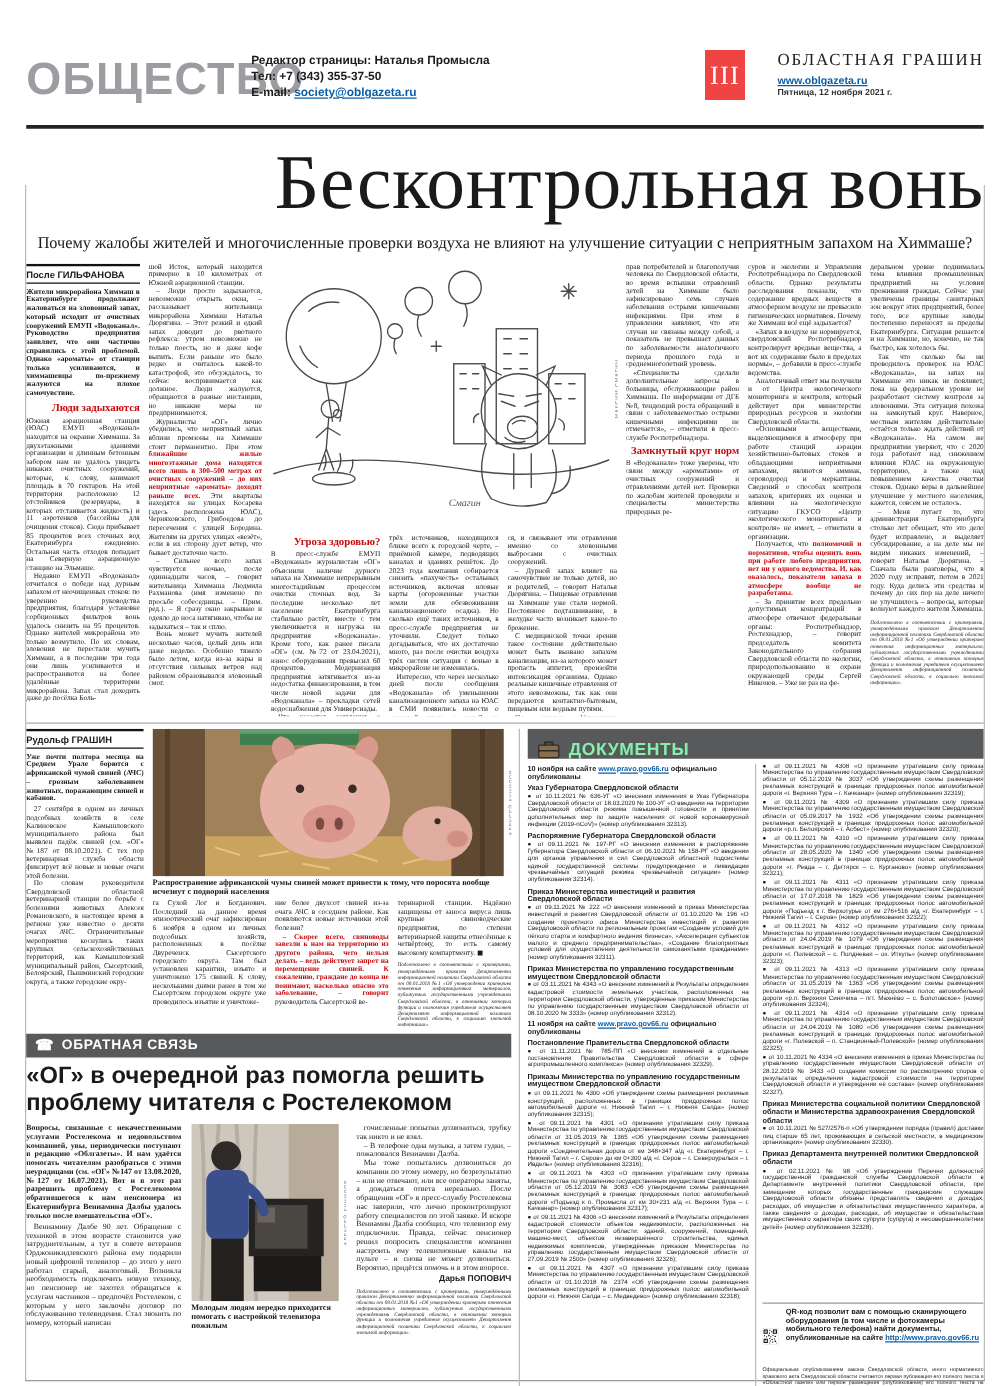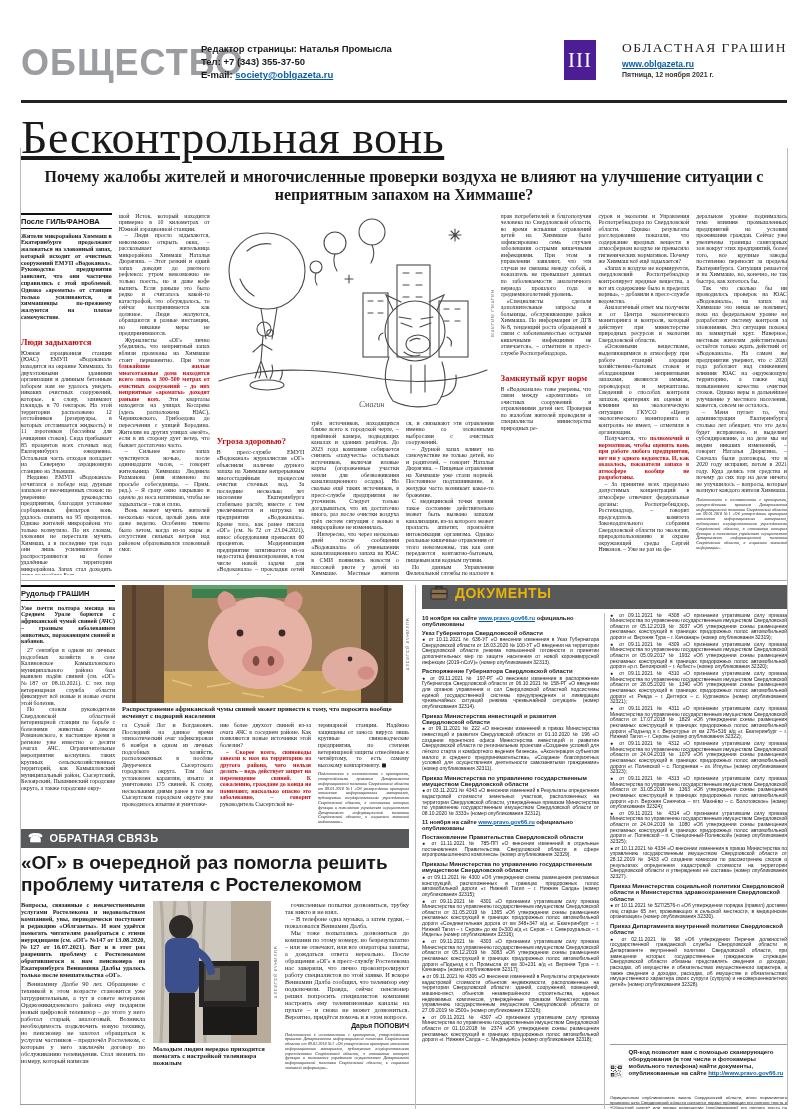--- a/index.html
+++ b/index.html
@@ -11,46 +11,46 @@
   .frame-l{left:20px}.frame-r{right:12px}
   .frame-b{position:absolute;left:20px;right:12px;bottom:4px;height:1px;background:#999;}
   
   .topbar{display:flex;align-items:flex-start;height:64px;}
   .brand{font-family:"Liberation Sans",sans-serif;font-weight:bold;font-size:36px;
          color:#9b9da1;letter-spacing:1px;line-height:58px;width:180px;}
   .editor{font-family:"Liberation Sans",sans-serif;font-size:9.5px;font-weight:bold;
           line-height:13px;padding-top:8px;width:210px;}
   .link{color:#0a5ea8;text-decoration:underline;cursor:pointer;}
   .mast{margin-left:auto;display:flex;gap:26px;padding-top:6px;}
-  .pagebox{width:32px;height:40px;background:#4c1d95;color:#fff;font-family:"Liberation Serif",serif;
+  .pagebox{width:32px;height:40px;background:#ef4444;color:#fff;font-family:"Liberation Serif",serif;
            font-size:21px;display:flex;align-items:center;justify-content:center;letter-spacing:1px;}
   .papername{font-family:"Liberation Serif",serif;font-size:13.5px;letter-spacing:1.5px;color:#222;}
   .site{display:block;font-family:"Liberation Sans",sans-serif;font-weight:bold;font-size:8.5px;margin-top:3px;}
   .pdate{font-family:"Liberation Sans",sans-serif;font-weight:bold;font-size:7px;color:#333;margin-top:2px;}
   .headrule{height:2.5px;background:#232323;margin-top:2px;}
   
-  h1{font-weight:400;font-size:46px;text-align:left;margin:8px 0 4px;letter-spacing:.5px;text-decoration:underline;}
-  .subhead{font-weight:bold;font-size:16px;text-align:center;margin-bottom:9px;}
+  h1{font-weight:400;font-size:62px;text-align:right;margin:8px 0 4px;letter-spacing:.5px;}
+  .subhead{font-weight:normal;font-size:13px;text-align:center;margin-bottom:9px;}
   
   .a1row{display:flex;gap:7px;height:362px;overflow:hidden;}
   .col{flex:1;overflow:hidden;}
   .mid{flex:3.05;display:flex;flex-direction:column;overflow:hidden;}
   .midrow{display:flex;gap:7px;flex:1;overflow:hidden;}
   .subcol{flex:1;overflow:hidden;}
   .bp{margin:0;font-size:5.9px;line-height:6.55px;text-align:justify;text-indent:6px;hyphens:auto;}
   .bp.noind{text-indent:0;}
   .lead{margin:0 0 2px;font-size:6px;line-height:6.8px;font-weight:bold;text-align:justify;}
   .author{font-family:"Liberation Sans",sans-serif;font-weight:bold;font-size:7.5px;
           border-top:2px solid #111;border-bottom:1px solid #111;padding:2px 0;margin-bottom:4px;}
-  .sech{color:#c60b0e;font-weight:bold;font-size:8.6px;text-align:left;margin:16px 0 3px;}
+  .sech{color:#c60b0e;font-weight:bold;font-size:8.6px;text-align:right;margin:0 0 3px;}
   .red{color:#c60b0e;font-weight:bold;}
   .tiny{font-size:4.2px;line-height:4.8px;color:#222;text-align:justify;margin-top:4px;font-style:italic;}
   .endmark{font-size:6px;}
   
-  .cartoon{position:relative;height:200px;margin-bottom:7px;}
+  .cartoon{position:relative;height:200px;margin-bottom:17px;}
   .vcred{position:absolute;right:-2px;top:50%;transform:translateY(-50%) rotate(180deg);
          writing-mode:vertical-rl;font-family:"Liberation Sans",sans-serif;font-size:4.5px;
          color:#777;letter-spacing:.6px;}
   
   .thinrule{height:1px;background:#aaa;margin:5px 0 4px;}
   .bottom{display:flex;}
   .bleft{width:388px;}
   .vrule{width:1px;background:#bbb;margin:0 6px;}
   .docs{flex:1;display:flex;flex-direction:column;height:546px;overflow:hidden;}
   
@@ -65,21 +65,21 @@
          margin-top:6px;padding:0 7px;font-family:"Liberation Sans",sans-serif;
          font-weight:bold;font-size:11px;letter-spacing:.5px;}
   .ph{font-size:12px;line-height:12px;}
   h3{font-family:"Liberation Sans",sans-serif;font-weight:bold;font-size:19px;margin:4px 0 5px;}
   .a3row{display:flex;gap:8px;height:212px;overflow:hidden;}
   .col3{flex:1;overflow:hidden;}
   .bp3{margin:0;font-size:6.3px;line-height:7px;text-align:justify;text-indent:6px;hyphens:auto;}
   .lead3{margin:0 0 2px;font-size:6.3px;line-height:7px;font-weight:bold;text-align:justify;}
   .sig{font-family:"Liberation Sans",sans-serif;font-weight:bold;font-size:6.8px;text-align:right;margin-top:2px;}
   
-  .docbar{display:flex;align-items:flex-start;gap:7px;background:#58595b;color:#eab308;height:24px;
+  .docbar{display:flex;align-items:flex-end;gap:7px;background:#58595b;color:#86efac;height:24px;
           padding:0 8px;font-family:"Liberation Sans",sans-serif;font-weight:bold;font-size:14px;letter-spacing:.5px;}
   .doccols{display:flex;flex:1;overflow:hidden;font-family:"Liberation Sans",sans-serif;margin-top:4px;}
   .doccol{flex:1;overflow:hidden;padding-right:5px;}
   .doccol.rcol{display:flex;flex-direction:column;padding-left:5px;padding-right:0;}
   .ritems{flex:1;overflow:hidden;}
   .dociv{width:1px;background:#bbb;}
   .dintro{font-weight:bold;font-size:5.8px;margin:2px 0 2px;}
   .dhead{font-weight:bold;font-size:5.9px;line-height:6.4px;margin:3px 0 1px;}
   .ditem{font-size:5px;line-height:5.65px;text-align:justify;margin:0 0 1px;}
   .qrblock{border-top:1px solid #999;border-bottom:1px solid #999;padding:4px 0;margin-top:3px;}

